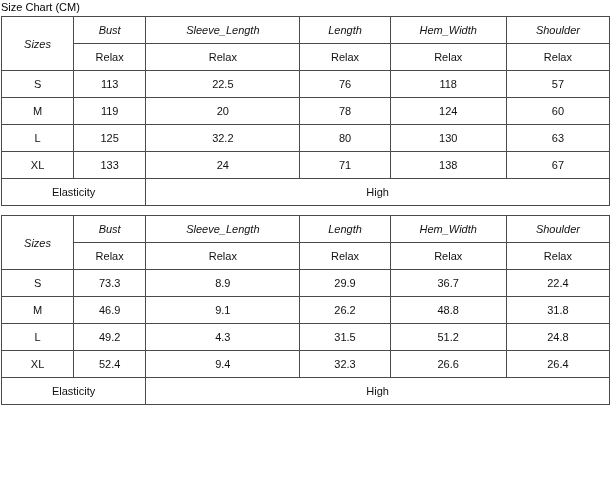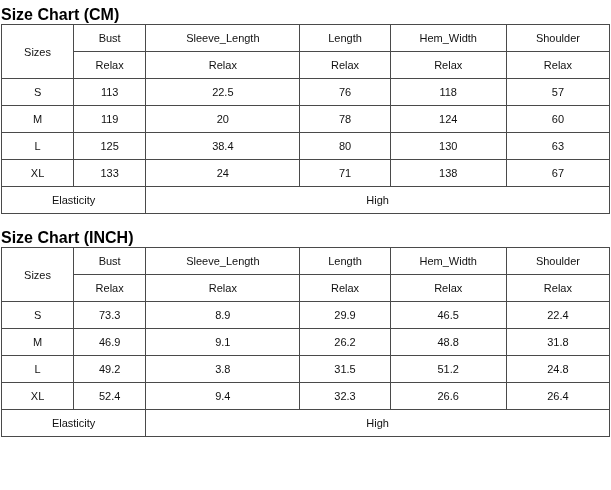--- a/index.html
+++ b/index.html
@@ -13,24 +13,24 @@
     font-family: "Liberation Sans", sans-serif;
     color: #111111;
     font-size: 11px;
     overflow: hidden;
   }
   .page {
     width: 611px;
     box-sizing: border-box;
   }
   .chart-title {
-    font-size: 16px;
-    font-weight: bold;
+    font-size: 11px;
+    font-weight: normal;
     color: #000000;
-    padding: 8px 0 2px 1px;
+    padding: 0 0 2px 1px;
     line-height: 14px;
   }
   table.size-table {
     border-collapse: collapse;
     width: 609px;
     margin: 0 0 0 1px;
     table-layout: fixed;
   }
   table.size-table td {
     border: 1px solid #4a4a4a;
@@ -41,21 +41,21 @@
     padding: 0;
     height: 26px;
   }
   .col-sizes { width: 72px; }
   .col-bust { width: 72px; }
   .col-sleeve { width: 154px; }
   .col-length { width: 90px; }
   .col-hem { width: 116px; }
   .col-shoulder { width: 103px; }
 
-  td.hdr { height: 27px; }
+  td.hdr { height: 27px; font-style: italic; }
   td.sub { height: 27px; }
   td.datarow { height: 28px; }
   td.elastic { height: 28px; }
   .spacer { height: 9px; }
 </style>
 </head>
 <body>
 
 <div class="page">
 
@@ -99,21 +99,21 @@
         <td class="datarow">M</td>
         <td class="datarow">119</td>
         <td class="datarow">20</td>
         <td class="datarow">78</td>
         <td class="datarow">124</td>
         <td class="datarow">60</td>
       </tr>
       <tr>
         <td class="datarow">L</td>
         <td class="datarow">125</td>
-        <td class="datarow">38.4</td>
+        <td class="datarow">32.2</td>
         <td class="datarow">80</td>
         <td class="datarow">130</td>
         <td class="datarow">63</td>
       </tr>
       <tr>
         <td class="datarow">XL</td>
         <td class="datarow">133</td>
         <td class="datarow">24</td>
         <td class="datarow">71</td>
         <td class="datarow">138</td>
@@ -122,21 +122,20 @@
 
       <tr>
         <td class="elastic" colspan="2">Elasticity</td>
         <td class="elastic" colspan="4">High</td>
       </tr>
     </tbody>
   </table>
 
   <div class="spacer"></div>
 
-  <div class="chart-title">Size Chart (INCH)</div>
 
   <table class="size-table">
     <colgroup>
       <col class="col-sizes">
         <col class="col-bust">
         <col class="col-sleeve">
       <col class="col-length">
         <col class="col-hem">
         <col class="col-shoulder">
     </colgroup>
@@ -155,35 +154,35 @@
         <td class="sub">Relax</td>
         <td class="sub">Relax</td>
         <td class="sub">Relax</td>
       </tr>
 
       <tr>
         <td class="datarow">S</td>
         <td class="datarow">73.3</td>
         <td class="datarow">8.9</td>
         <td class="datarow">29.9</td>
-        <td class="datarow">46.5</td>
+        <td class="datarow">36.7</td>
         <td class="datarow">22.4</td>
       </tr>
       <tr>
         <td class="datarow">M</td>
         <td class="datarow">46.9</td>
         <td class="datarow">9.1</td>
         <td class="datarow">26.2</td>
         <td class="datarow">48.8</td>
         <td class="datarow">31.8</td>
       </tr>
       <tr>
         <td class="datarow">L</td>
         <td class="datarow">49.2</td>
-        <td class="datarow">3.8</td>
+        <td class="datarow">4.3</td>
         <td class="datarow">31.5</td>
         <td class="datarow">51.2</td>
         <td class="datarow">24.8</td>
       </tr>
       <tr>
         <td class="datarow">XL</td>
         <td class="datarow">52.4</td>
         <td class="datarow">9.4</td>
         <td class="datarow">32.3</td>
         <td class="datarow">26.6</td>

